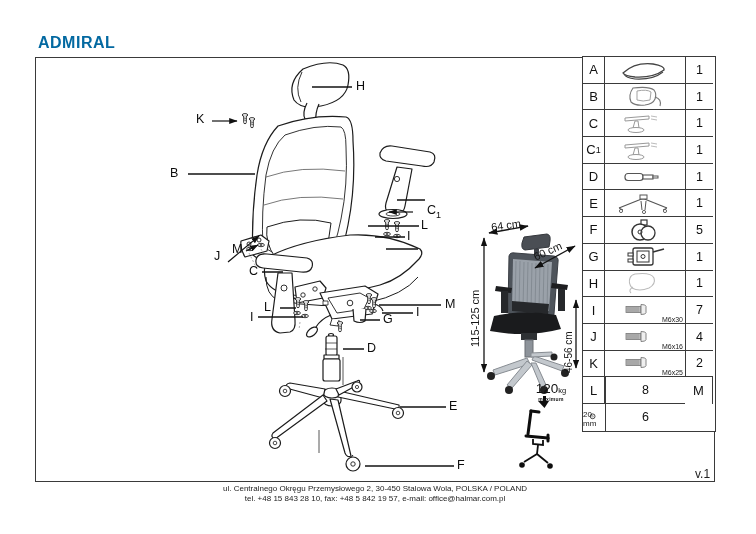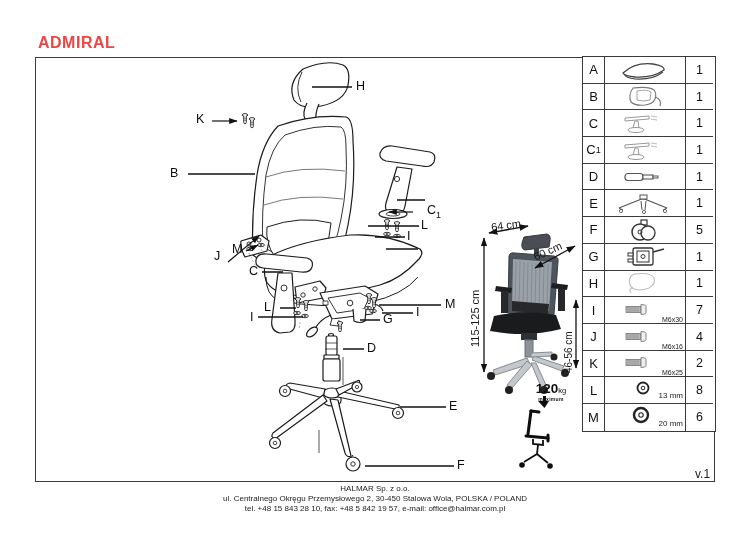--- a/index.html
+++ b/index.html
@@ -1,30 +1,30 @@
 <!DOCTYPE html>
 <html><head>
 <meta charset="utf-8">
 <style>
   html,body{margin:0;padding:0;}
   body{width:756px;height:534px;background:#fff;position:relative;overflow:hidden;
        font-family:"Liberation Sans",sans-serif;color:#111;}
   .abs{position:absolute;}
-  #page-title{left:38px;top:34px;font-size:16px;font-weight:bold;letter-spacing:.5px;color:#ef4444;}
+  #page-title{left:38px;top:34px;font-size:16px;font-weight:bold;letter-spacing:.5px;color:#0369a1;}
   #main-box{left:35px;top:57px;width:678px;height:423px;border:1px solid #3a3a3a;}
   #diagram-svg{left:35px;top:57px;width:680px;height:425px;}
   .callout{position:absolute;font-size:12.5px;color:#0c0c0c;line-height:13px;}
   .callout sub{font-size:9px;}
   .dim{position:absolute;font-size:11px;color:#161616;white-space:nowrap;}
   #dim-height{left:469px;top:347px;transform:rotate(-90deg);transform-origin:0 0;font-size:11px;}
   #dim-seat-height{left:563px;top:373px;transform:rotate(-90deg);transform-origin:0 0;font-size:10px;}
   #dim-width{left:491px;top:219px;transform:rotate(-8deg);}
   #dim-depth{left:534px;top:251px;transform:rotate(-24deg);transform-origin:0 50%;}
   #max-load{left:528px;top:381px;width:46px;text-align:center;line-height:13px;}
-  #max-load .big{font-size:13.5px;font-weight:bold;}
+  #max-load .big{font-size:13.5px;font-weight:normal;}
   #max-load .unit{font-size:7.5px;font-weight:normal;}
   #max-load .note{font-size:5px;font-weight:bold;line-height:5px;letter-spacing:.3px;}
   #version{left:695px;top:467px;font-size:12px;color:#222;}
   
   #parts-table{position:absolute;left:582px;top:56px;width:132px;background:#fff;
     border:1px solid #3a3a3a;display:grid;grid-template-columns:22px 80px 28px;grid-auto-rows:26.7px;}
   #parts-table .cell{display:flex;align-items:center;justify-content:center;
     border-bottom:1px solid #3a3a3a;box-sizing:border-box;background:#fff;}
   #parts-table .cell:nth-last-child(-n+3){border-bottom:none;}
   #parts-table .letter{font-size:13px;border-right:1px solid #3a3a3a;}
@@ -419,34 +419,27 @@
     <div class="cell qty">4</div>
     <div class="cell letter">K</div>
     <div class="cell icon">
       <svg viewBox="0 0 64 24" width="64" height="24">
         <use href="#sym-bolt"></use>
       </svg>
       <span class="icon-label">M6x25</span>
     </div>
     <div class="cell qty">2</div>
     <div class="cell letter">L</div>
-    <div class="cell icon">
-      <svg viewBox="0 0 64 24" width="64" height="24">
-        <use href="#sym-washer-small"></use>
-      </svg>
-      <span class="icon-label wl">13 mm</span>
-    </div>
     <div class="cell qty">8</div>
     <div class="cell letter">M</div>
     <div class="cell icon">
       <svg viewBox="0 0 64 24" width="64" height="24">
         <use href="#sym-washer-large"></use>
       </svg>
       <span class="icon-label wl">20 mm</span>
     </div>
     <div class="cell qty">6</div>
   </div>
 
 <div class="abs" id="footer">
-  <div>HALMAR Sp. z o.o.</div>
   <div>ul. Centralnego Okręgu Przemysłowego 2, 30-450 Stalowa Wola, POLSKA / POLAND</div>
   <div>tel. +48 15 843 28 10, fax: +48 5 842 19 57, e-mail: office@halmar.com.pl</div>
 </div>
 
 </body></html>

